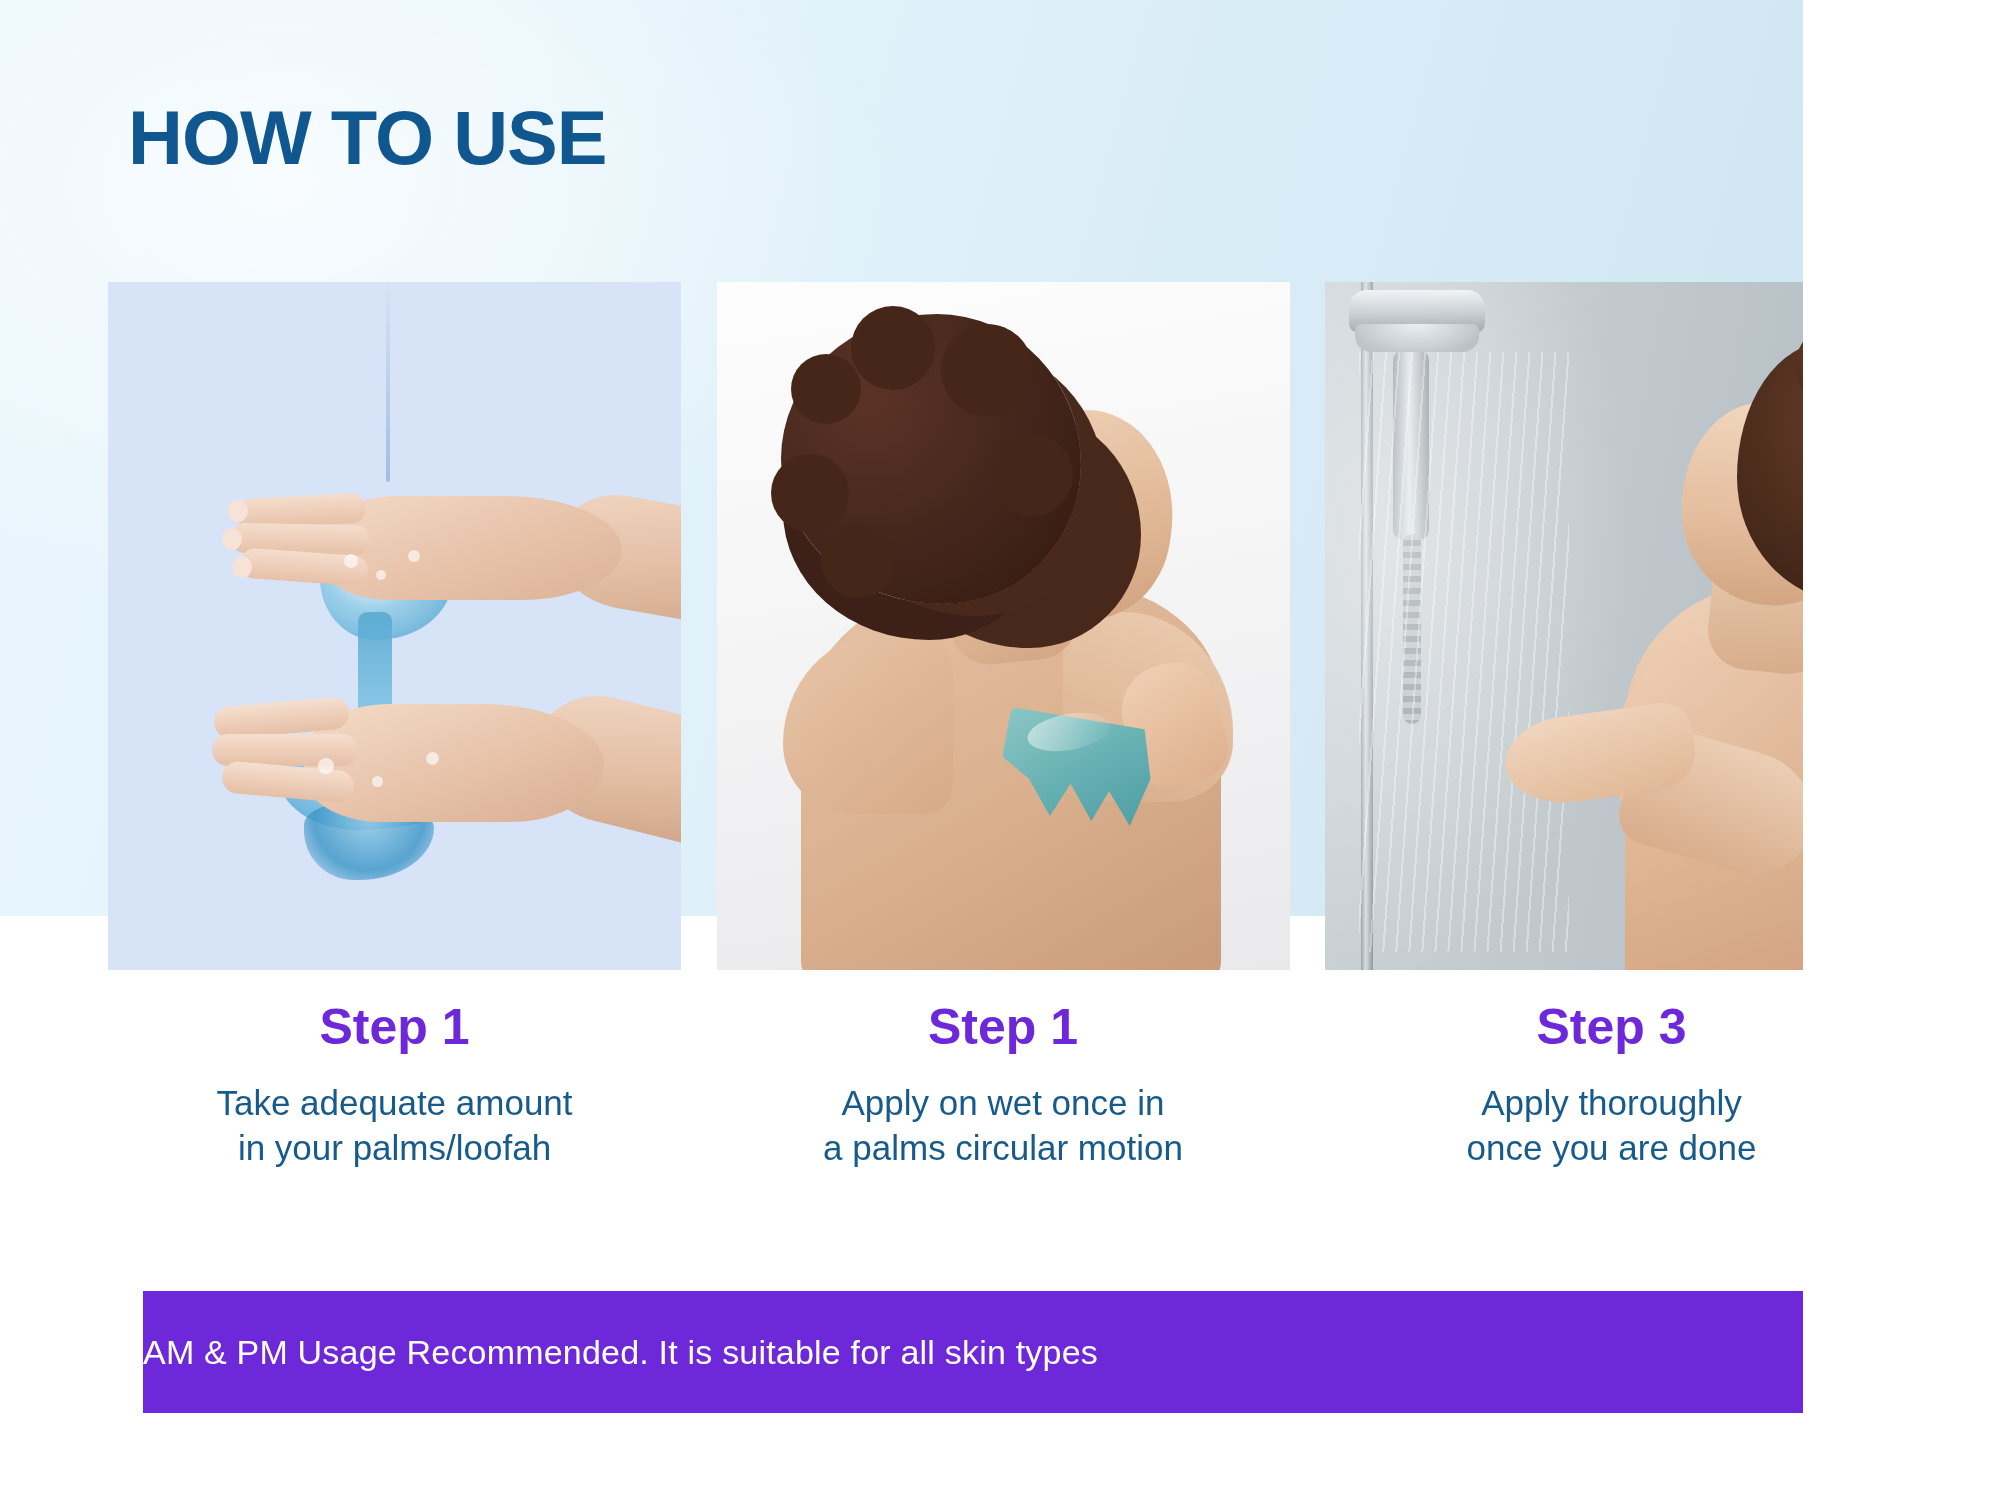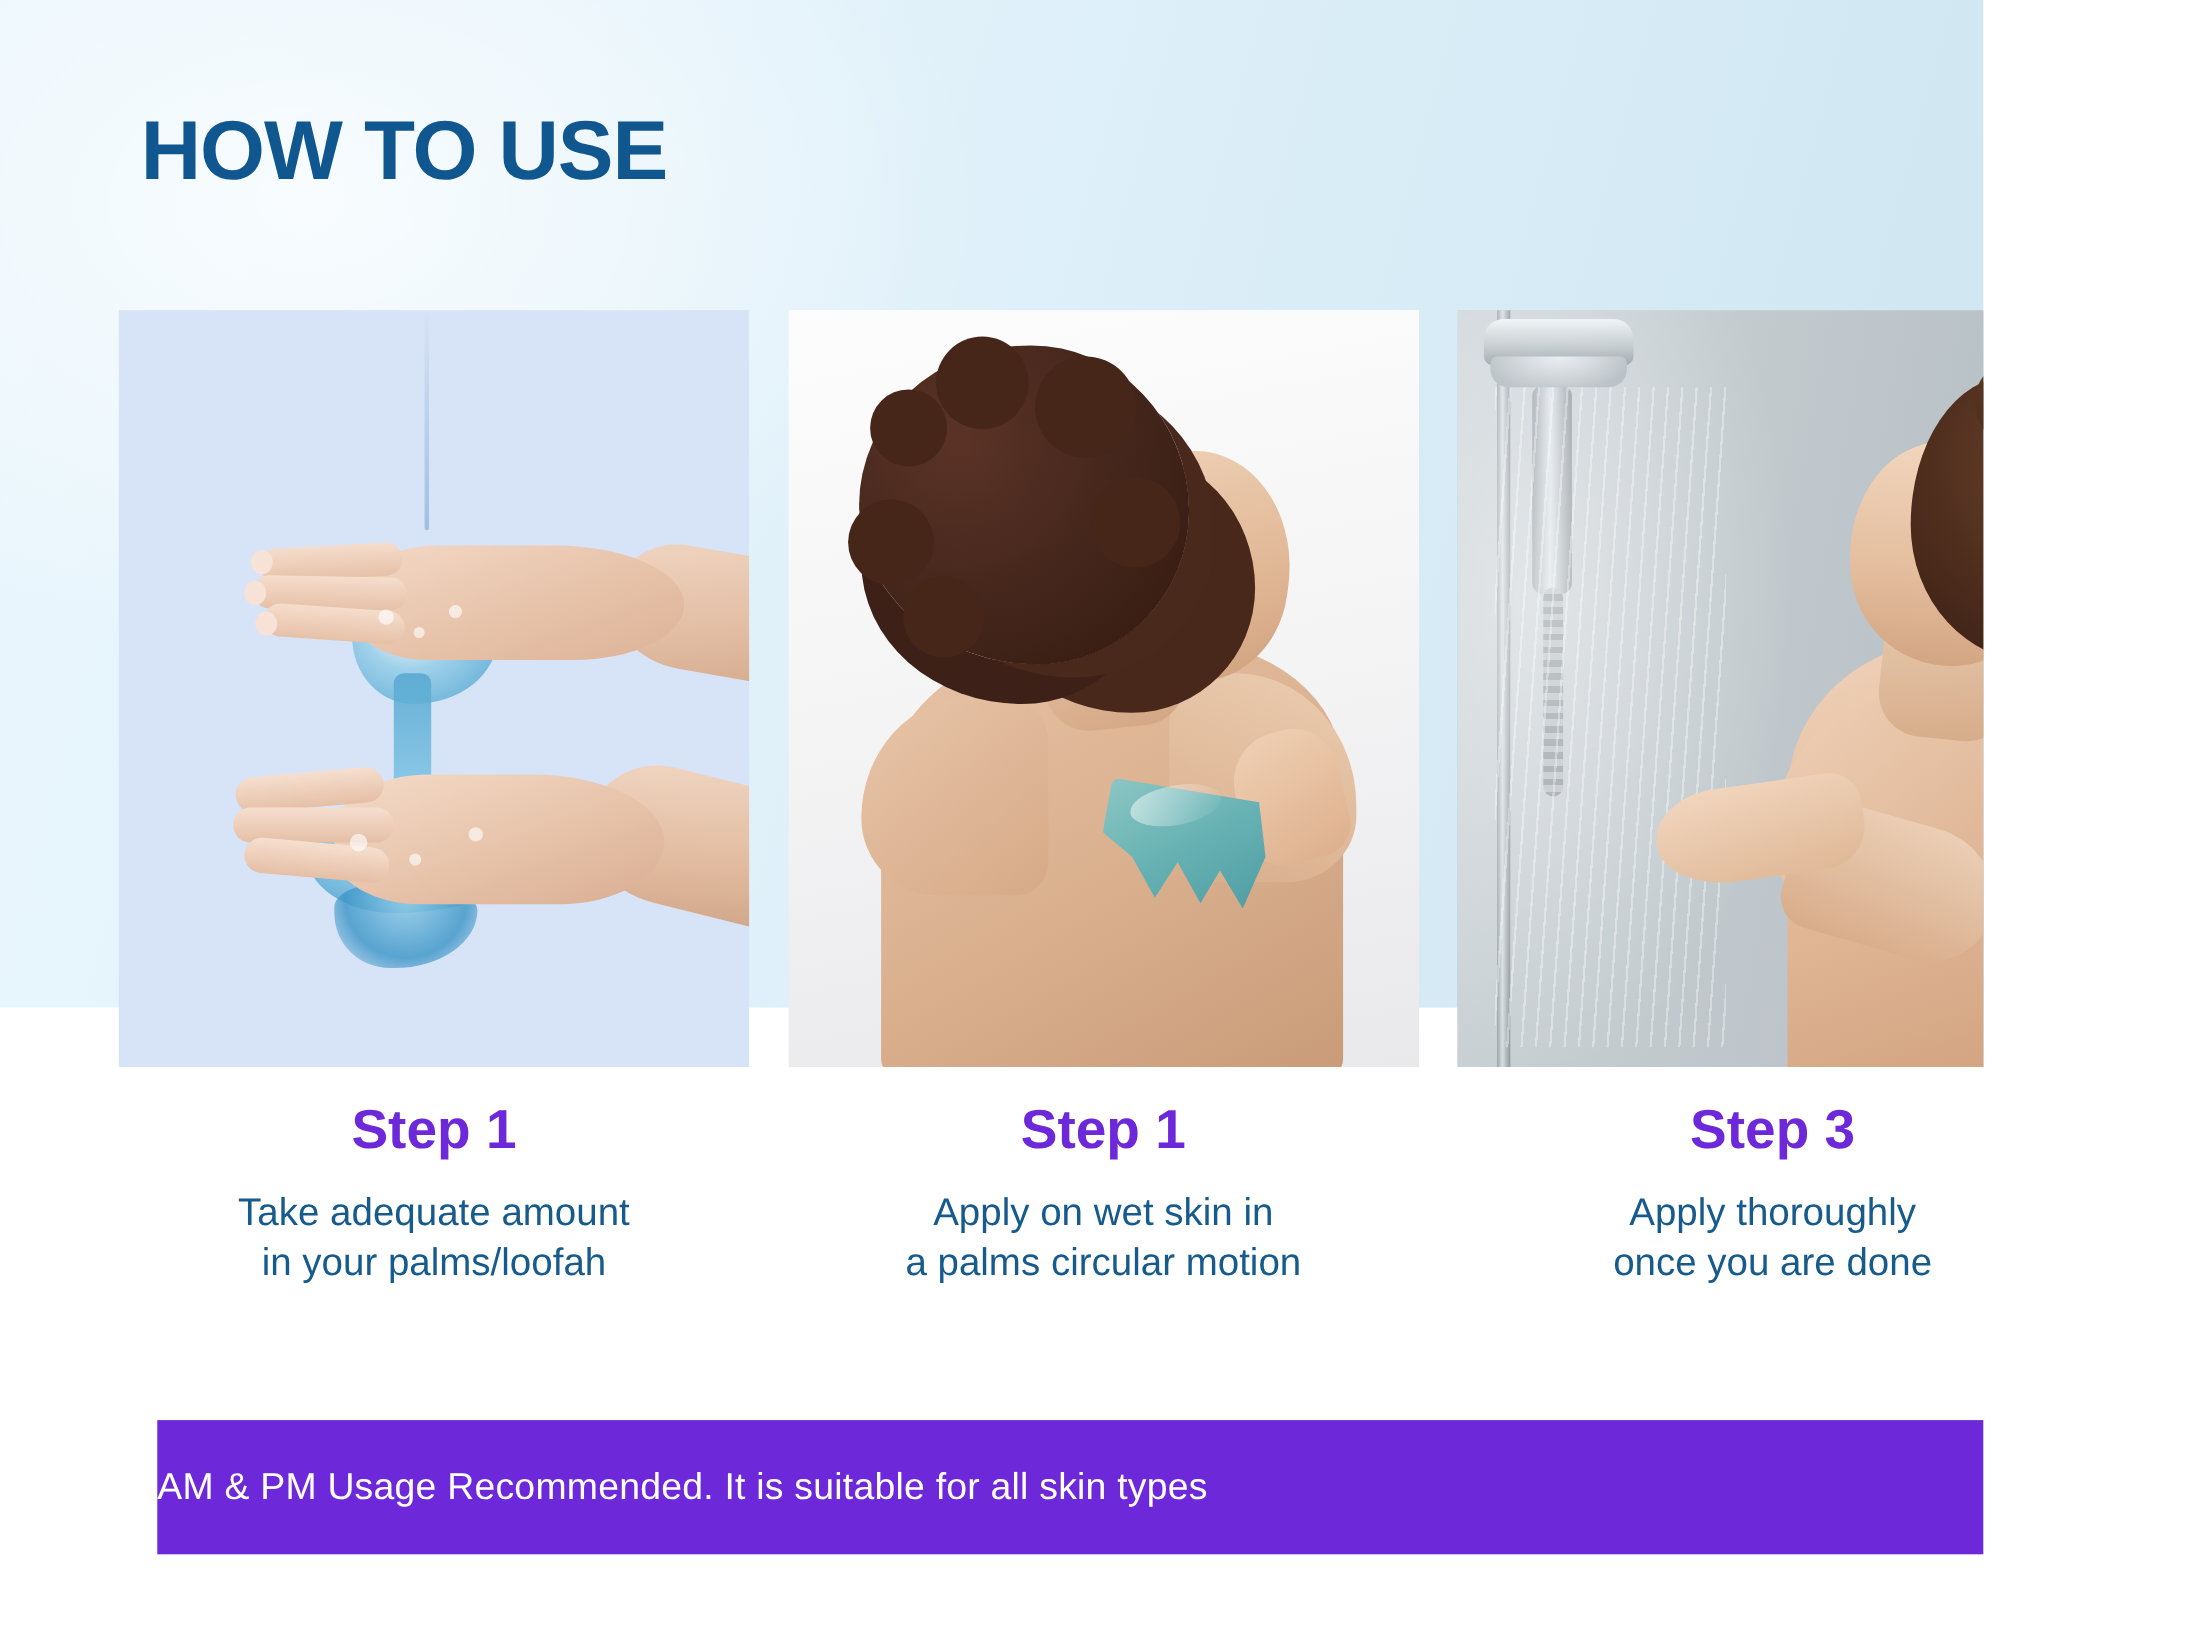--- a/index.html
+++ b/index.html
@@ -551,21 +551,21 @@
       <p class="step-title">Step 1</p>
       <p class="step-desc">
         <span>Take adequate amount</span><br>
         <span>in your palms/loofah</span>
       </p>
     </div>
 
     <div class="caption">
       <p class="step-title">Step 1</p>
       <p class="step-desc">
-        <span>Apply on wet skin in</span><br>
+        <span>Apply on wet once in</span><br>
         <span>a palms circular motion</span>
       </p>
     </div>
 
     <div class="caption">
       <p class="step-title">Step 3</p>
       <p class="step-desc">
         <span>Apply thoroughly</span><br>
         <span>once you are done</span>
       </p>

